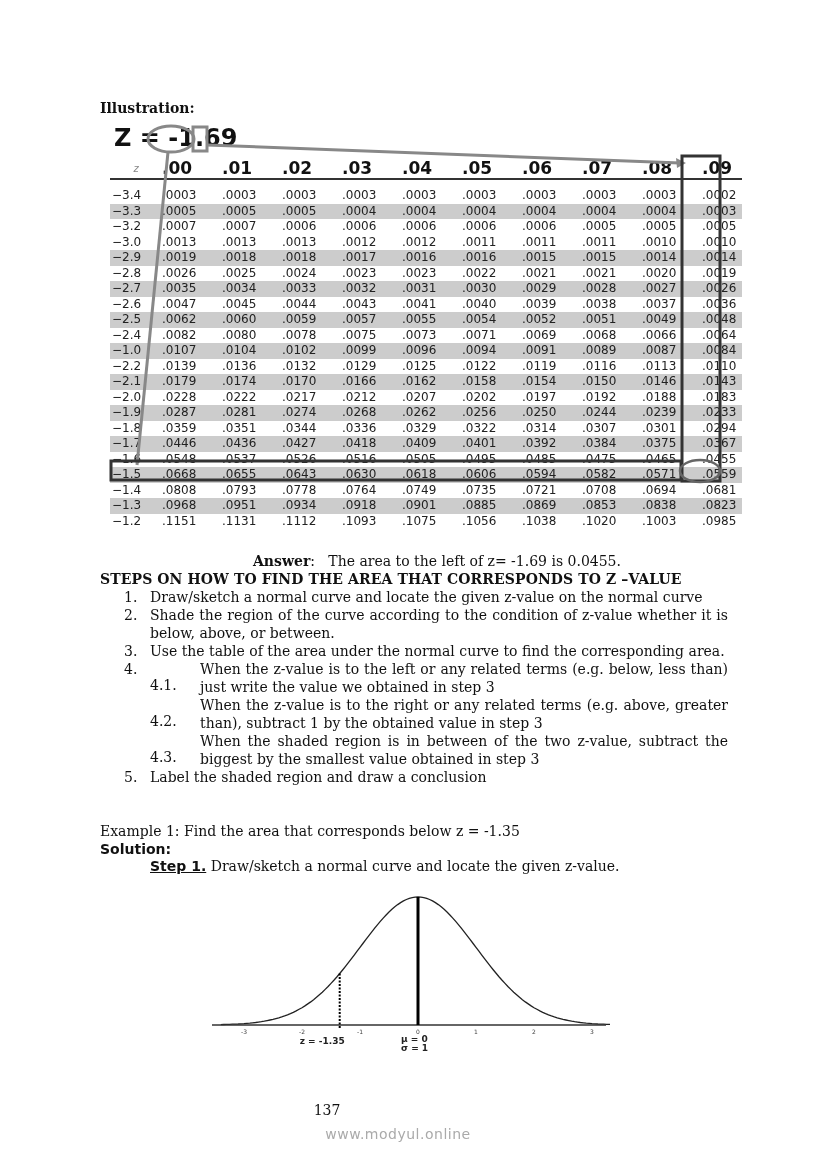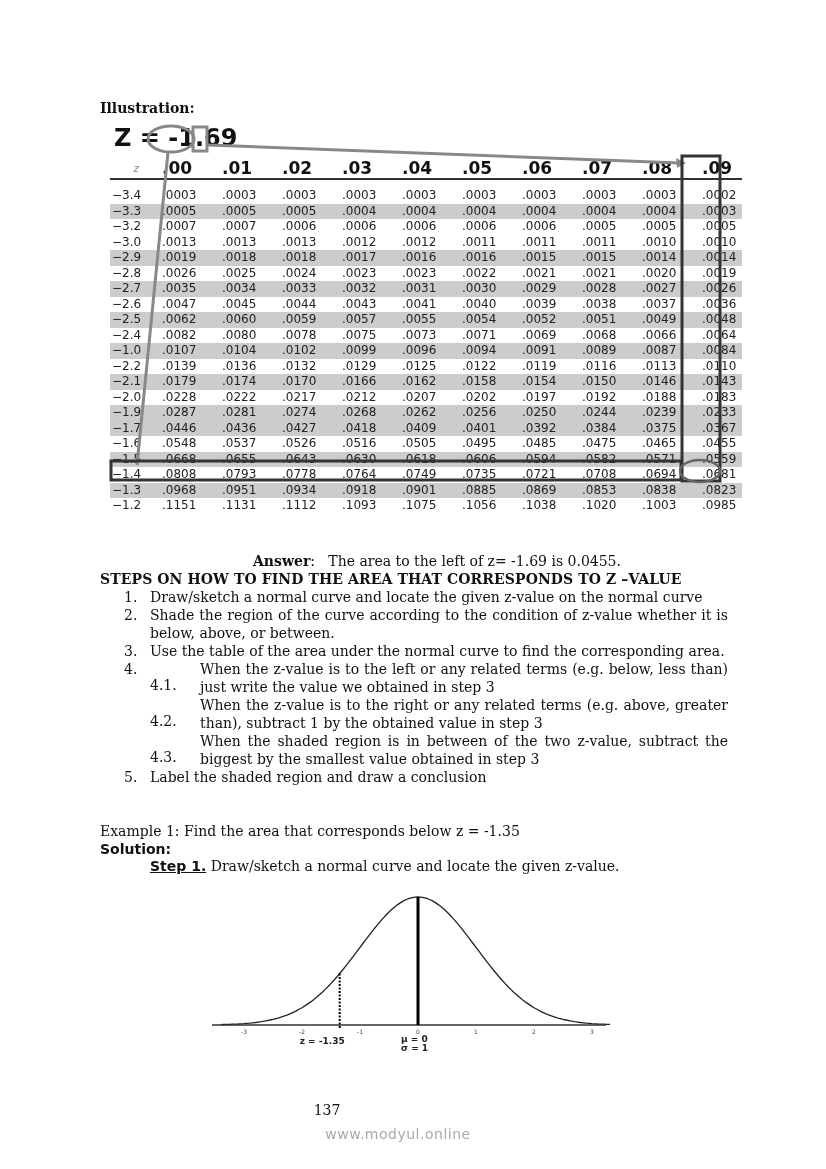--- a/index.html
+++ b/index.html
@@ -282,20 +282,33 @@
           <td>.0287</td>
           <td>.0281</td>
           <td>.0274</td>
           <td>.0268</td>
           <td>.0262</td>
           <td>.0256</td>
           <td>.0250</td>
           <td>.0244</td>
           <td>.0239</td>
           <td>.0233</td>
+        </tr>
+        <tr>
+          <td class="zc">−1.8</td>
+          <td>.0359</td>
+          <td>.0351</td>
+          <td>.0344</td>
+          <td>.0336</td>
+          <td>.0329</td>
+          <td>.0322</td>
+          <td>.0314</td>
+          <td>.0307</td>
+          <td>.0301</td>
+          <td>.0294</td>
         </tr>
         <tr class="shade">
           <td class="zc">−1.7</td>
           <td>.0446</td>
           <td>.0436</td>
           <td>.0427</td>
           <td>.0418</td>
           <td>.0409</td>
           <td>.0401</td>
           <td>.0392</td>

